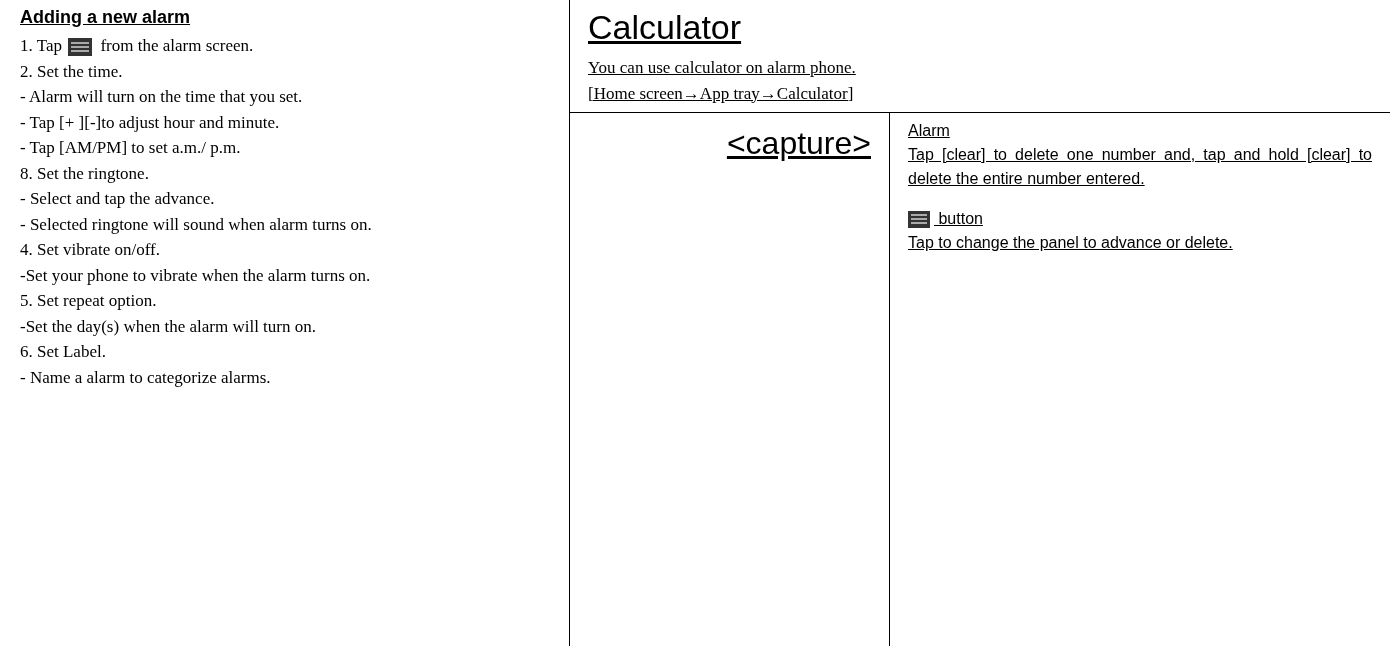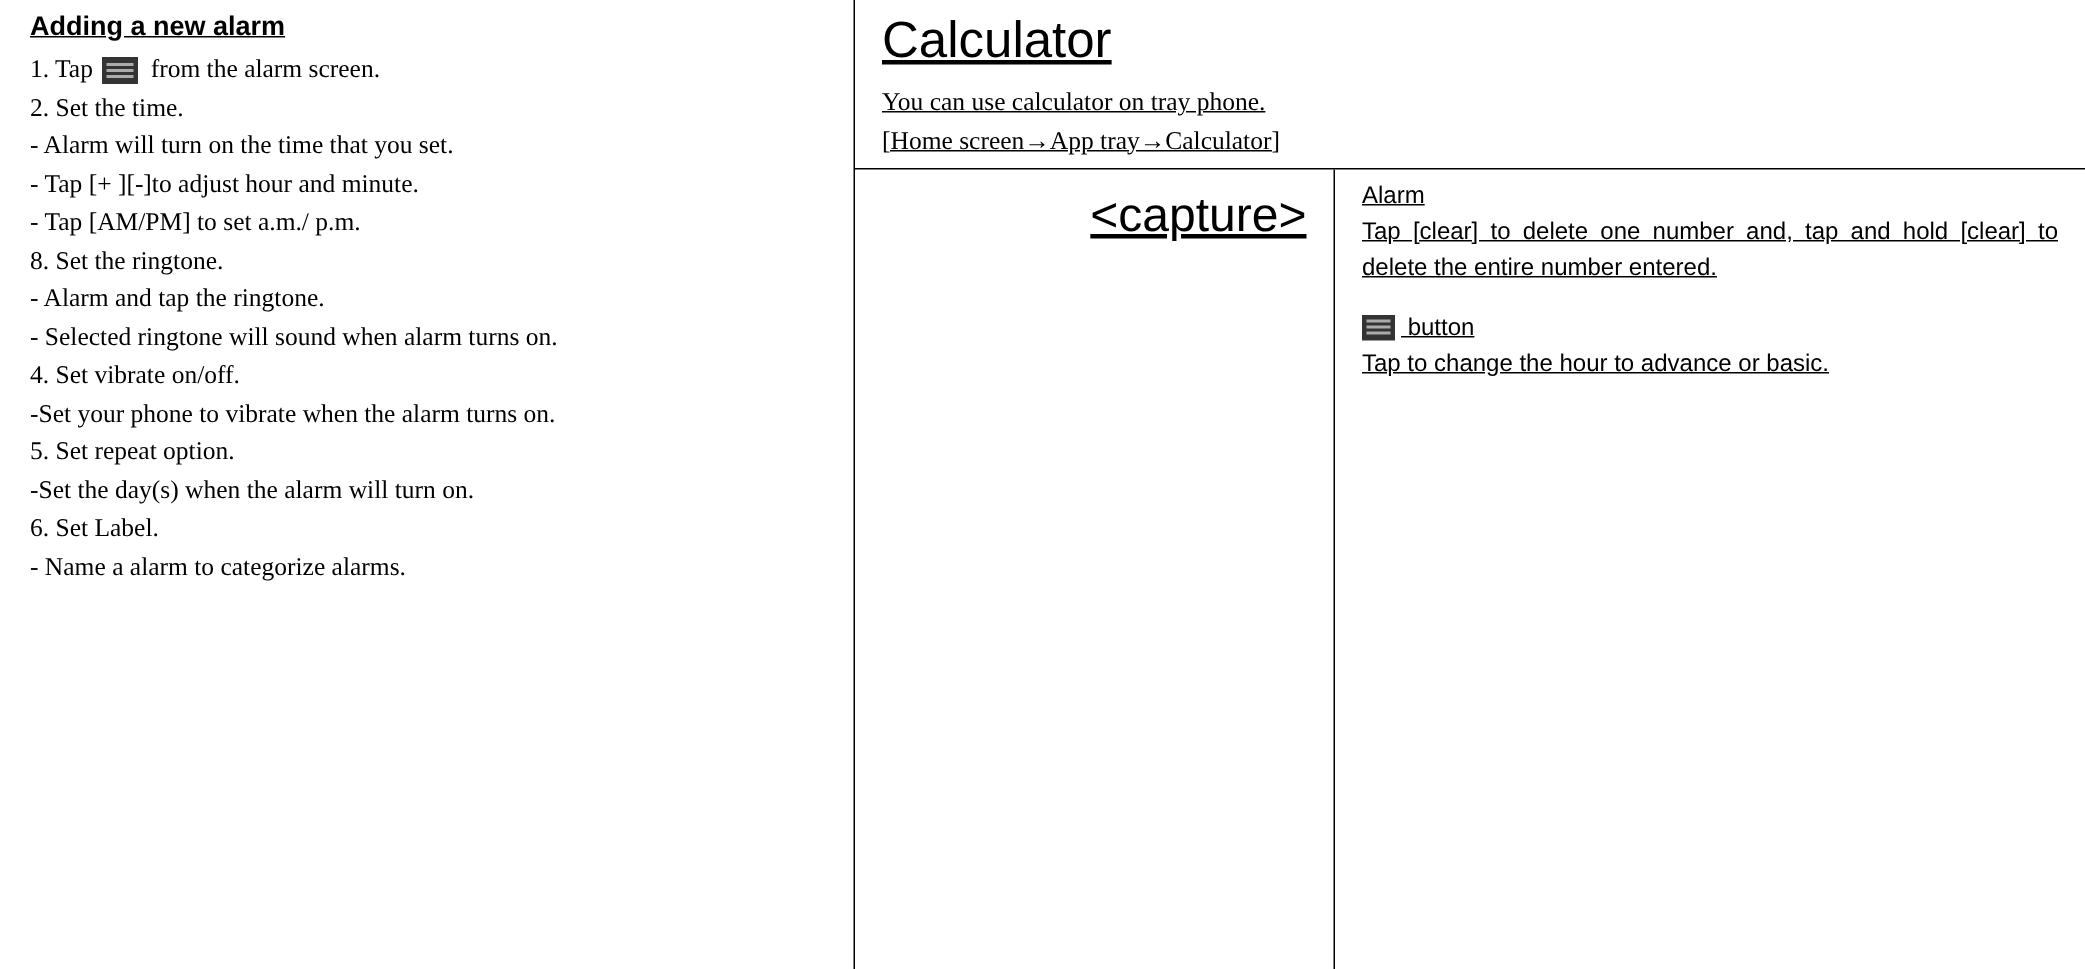--- a/index.html
+++ b/index.html
@@ -115,43 +115,43 @@
 <div class="left-col">
   <h1 class="section">Adding a new alarm</h1>
   <p class="line">
     <span>1. Tap </span><span class="menu-icon"></span><span> from the alarm screen.</span>
   </p>
   <p class="line">2. Set the time.</p>
   <p class="line">- Alarm will turn on the time that you set.</p>
   <p class="line">- Tap [+ ][-]to adjust hour and minute.</p>
   <p class="line">- Tap [AM/PM] to set a.m./ p.m.</p>
   <p class="line">8. Set the ringtone.</p>
-  <p class="line">- Alarm and tap the ringtone.</p>
+  <p class="line">- Select and tap the advance.</p>
   <p class="line">- Selected ringtone will sound when alarm turns on.</p>
   <p class="line">4. Set vibrate on/off.</p>
   <p class="line">-Set your phone to vibrate when the alarm turns on.</p>
   <p class="line">5. Set repeat option.</p>
   <p class="line">-Set the day(s) when the alarm will turn on.</p>
   <p class="line">6. Set Label.</p>
   <p class="line">- Name a alarm to categorize alarms.</p>
 </div>
 
 <div class="right-col">
   <div class="right-header">
     <h2 class="big-title">Calculator</h2>
-    <p class="line">You can use calculator on tray phone.</p>
+    <p class="line">You can use calculator on alarm phone.</p>
     <p class="line nav-path">[Home screen→App tray→Calculator]</p>
   </div>
   <div class="right-body">
     <div class="capture-col">
       <div class="capture-text">&lt;capture&gt;</div>
     </div>
     <div class="clear-col">
       <p class="clear-heading">Alarm</p>
       <p>Tap [clear] to delete one number and, tap and hold [clear] to delete the entire number entered.</p>
       <div class="spacer"></div>
       <p>
         <span class="menu-icon-small"></span><span> button</span>
       </p>
-      <p>Tap to change the hour to advance or basic.</p>
+      <p>Tap to change the panel to advance or delete.</p>
     </div>
   </div>
 </div>
 
 </body></html>

